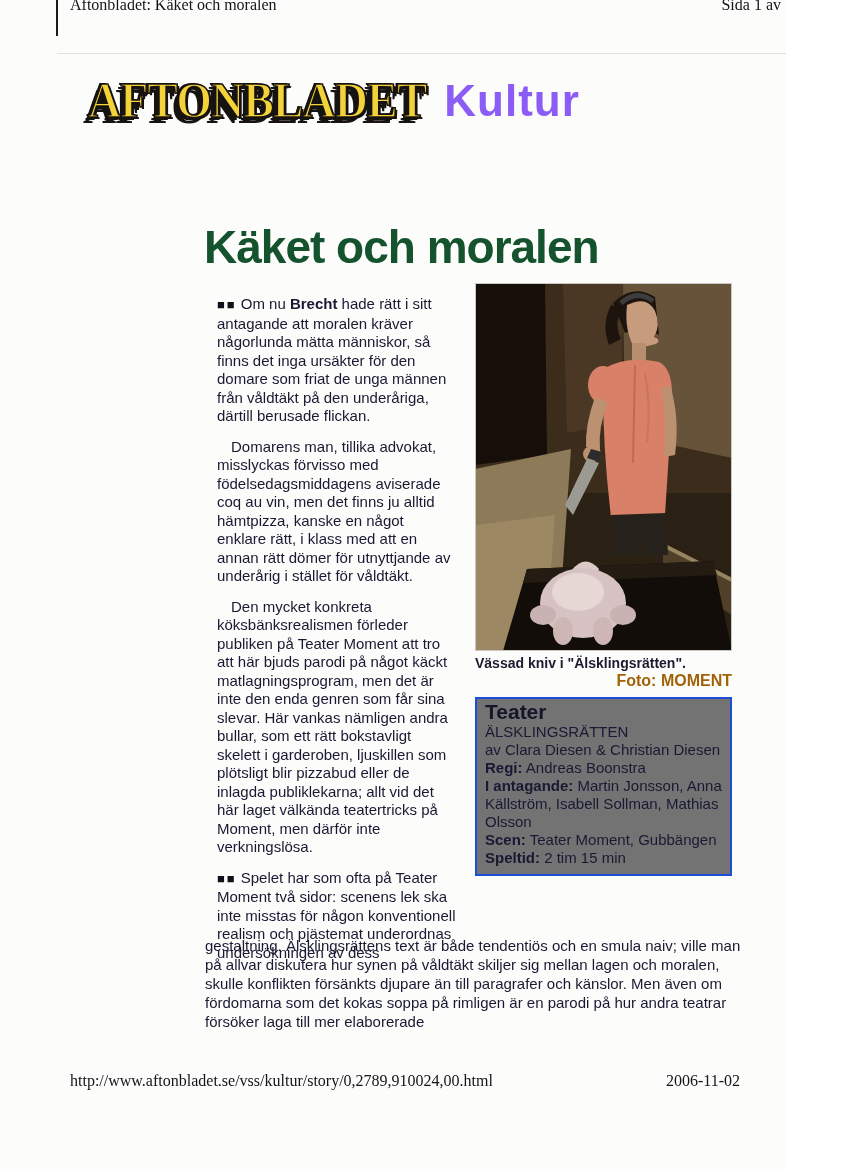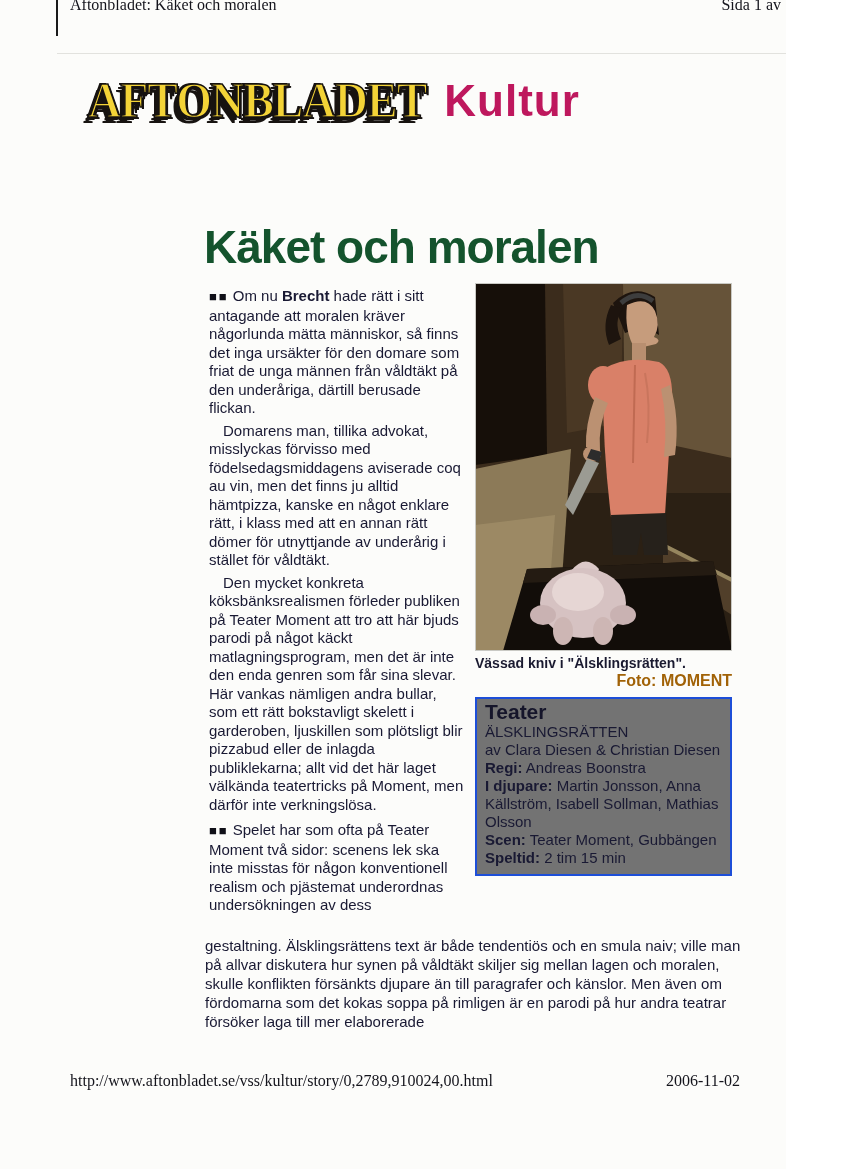--- a/index.html
+++ b/index.html
@@ -39,34 +39,34 @@
       -5px 5px 0 #171310,
        2px 2px 0 #171310,
       -2px -1px 0 #171310;
     transform:scaleY(1.08);
     display:inline-block;
   }
   .section-name{
     font-size:44px;
     font-weight:800;
     letter-spacing:1px;
-    color:#be185d;
+    color:#8b5cf6;
   }
 
   
   .article-title{
     position:absolute;left:204px;top:220px;margin:0;
     font-size:46px;font-weight:700;letter-spacing:-1px;
     color:#14532d;
   }
   .left-col{
     position:absolute;left:205px;top:283px;width:264px;
     font-size:15px;line-height:18.5px;
   }
-  .body-p{margin:4px;}
+  .body-p{margin:12px;}
   .body-p.indent{text-indent:14px;}
   .body-p.spaced{margin-top:7px;}
   .marker{color:#101018;letter-spacing:2px;margin-right:4px;font-size:13px;}
   .bold{font-weight:700;}
 
   .right-col{position:absolute;left:475px;top:283px;width:257px;}
   .photo-frame{width:257px;height:368px;}
   .photo-frame svg{display:block;}
   .photo-caption{margin-top:4px;font-size:14px;font-weight:700;color:#1a1a30;}
   .photo-credit{text-align:right;font-size:16px;font-weight:700;color:#a16207;margin-top:1px;}
@@ -170,21 +170,21 @@
       </svg>
     </div>
     <div class="photo-caption">Vässad kniv i "Älsklingsrätten".</div>
     <div class="photo-credit">Foto: MOMENT</div>
 
     <div class="factbox">
       <p class="factbox-heading">Teater</p>
       <p class="fb-line">ÄLSKLINGSRÄTTEN</p>
       <p class="fb-line">av Clara Diesen &amp; Christian Diesen</p>
       <p class="fb-line"><span class="fb-label">Regi:</span> <span>Andreas Boonstra</span></p>
-      <p class="fb-line"><span class="fb-label">I djupare:</span> <span>Martin Jonsson, Anna Källström, Isabell Sollman, Mathias Olsson</span></p>
+      <p class="fb-line"><span class="fb-label">I antagande:</span> <span>Martin Jonsson, Anna Källström, Isabell Sollman, Mathias Olsson</span></p>
       <p class="fb-line"><span class="fb-label">Scen:</span> <span>Teater Moment, Gubbängen</span></p>
       <p class="fb-line"><span class="fb-label">Speltid:</span> <span>2 tim 15 min</span></p>
     </div>
   </div>
 
   <p class="wide-p">gestaltning. Älsklingsrättens text är både tendentiös och en smula naiv; ville man på allvar diskutera hur synen på våldtäkt skiljer sig mellan lagen och moralen, skulle konflikten försänkts djupare än till paragrafer och känslor. Men även om fördomarna som det kokas soppa på rimligen är en parodi på hur andra teatrar försöker laga till mer elaborerade</p>
 
   <div class="bottom-footer">
     <span>http://www.aftonbladet.se/vss/kultur/story/0,2789,910024,00.html</span>
     <span>2006-11-02</span>

